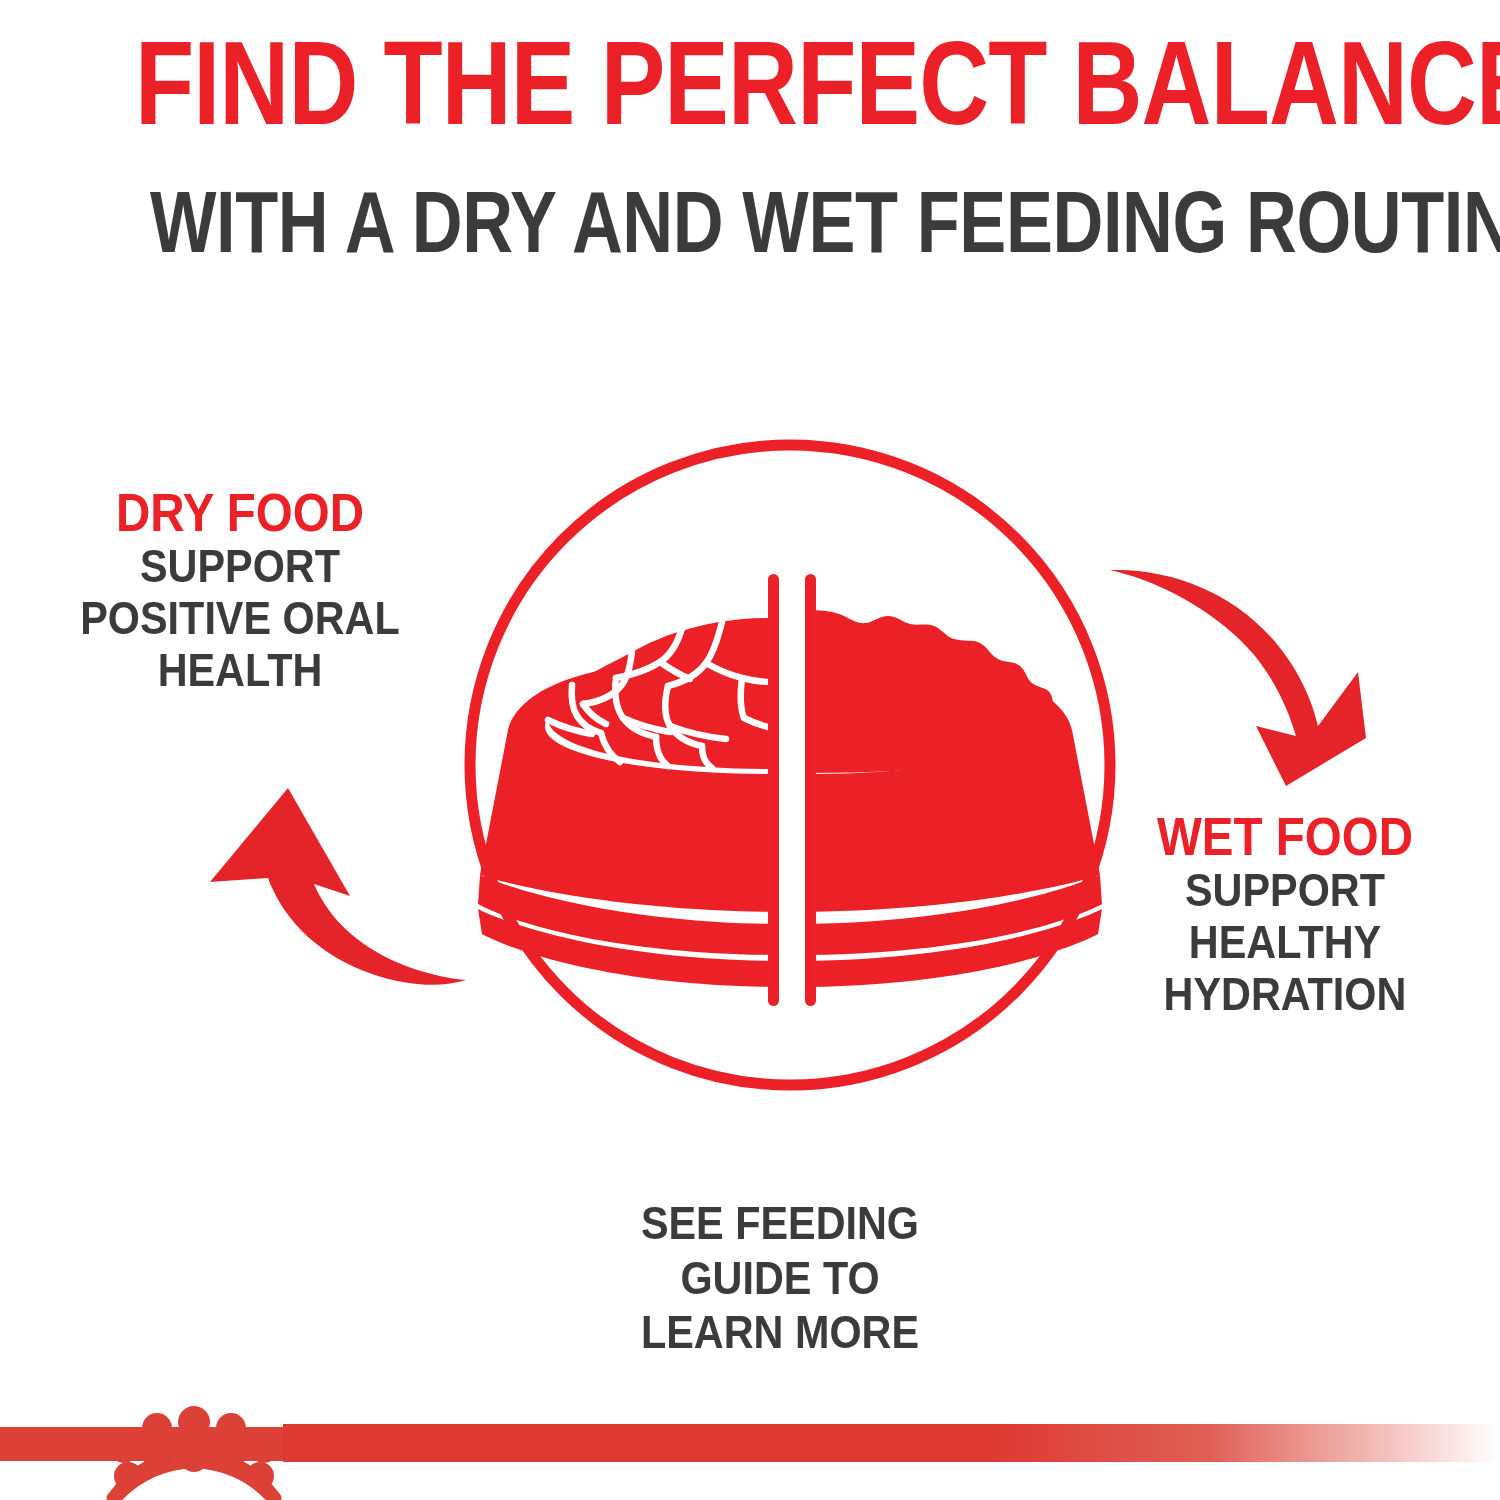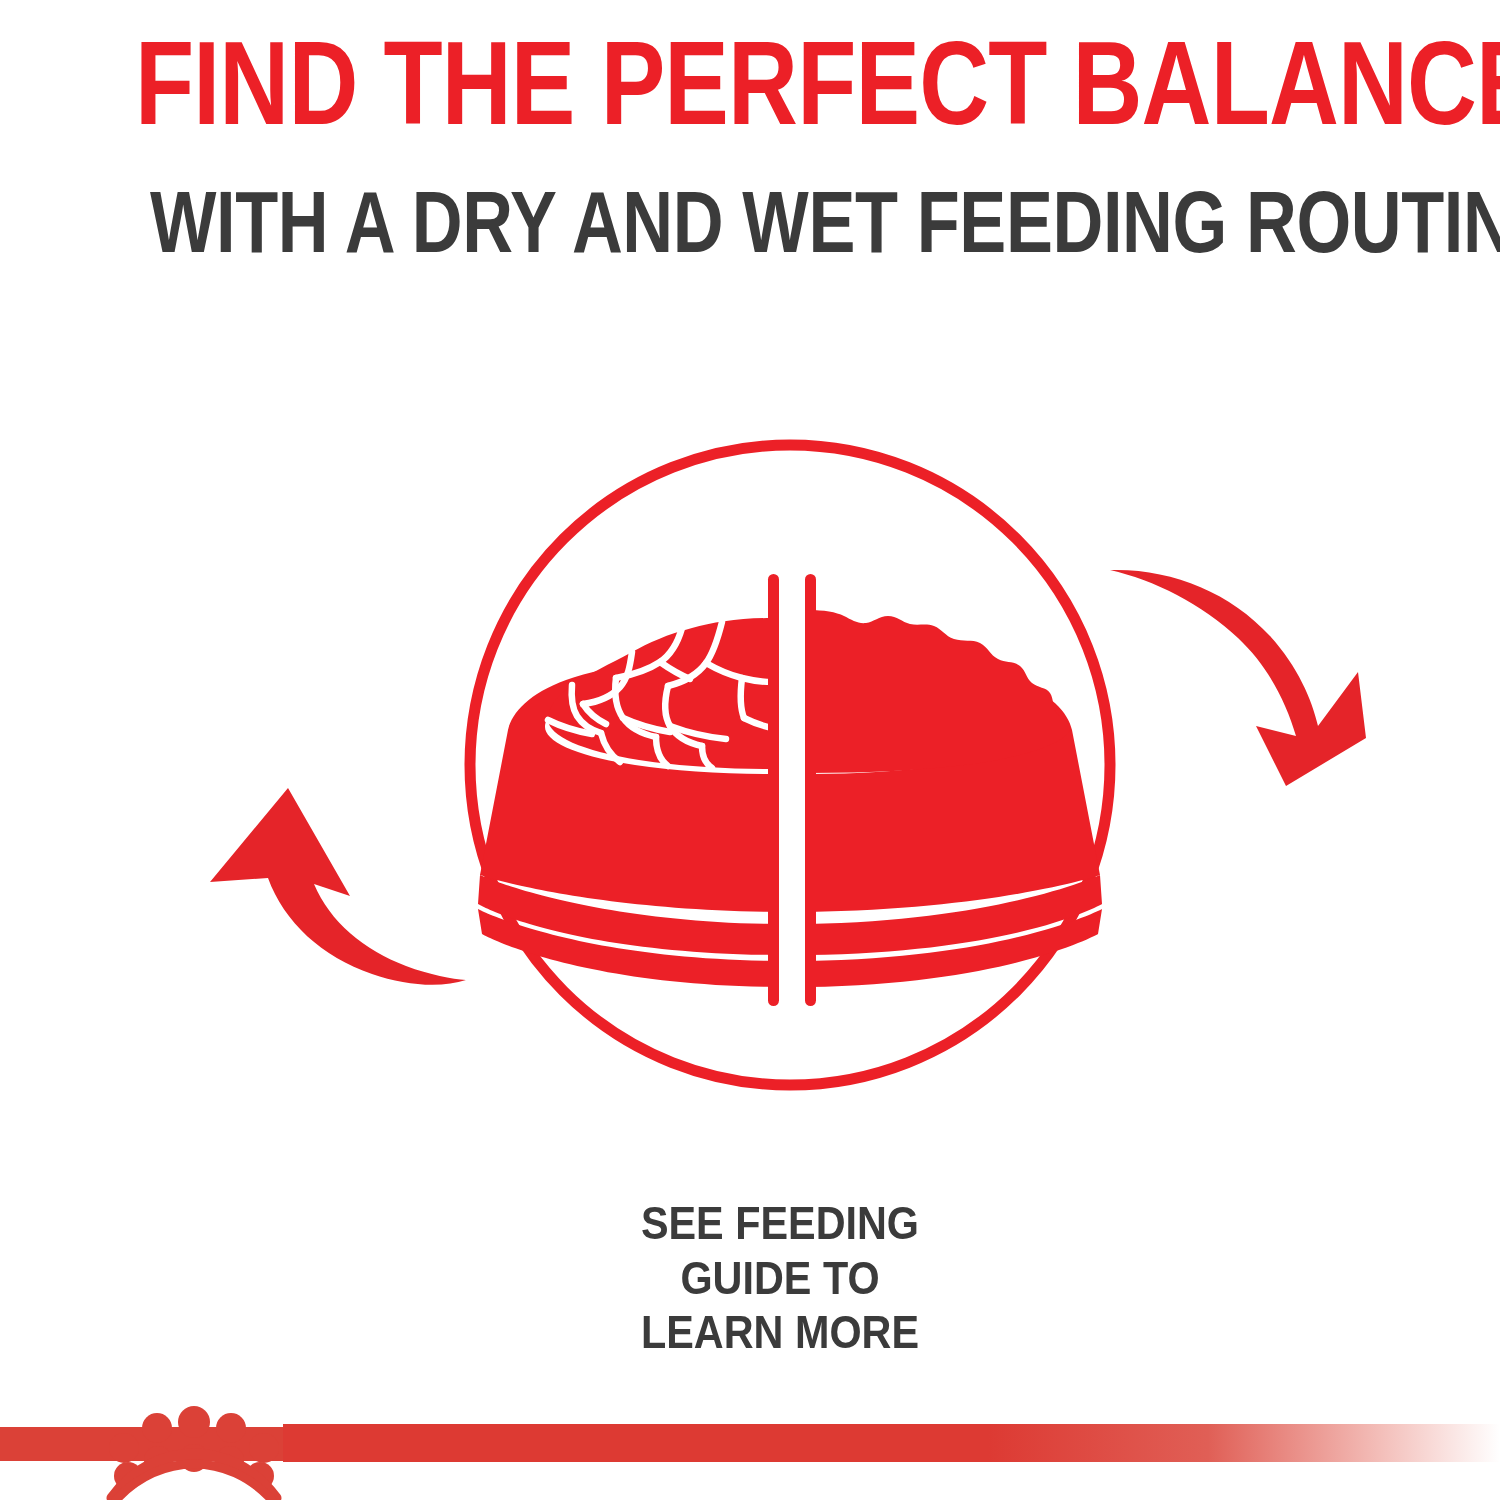--- a/index.html
+++ b/index.html
@@ -111,21 +111,32 @@
 </style>
 </head>
 <body>
 
 <div id="page">
 
   <div class="headline">FIND THE PERFECT BALANCE</div>
 
   <div class="subhead">WITH A DRY AND WET FEEDING ROUTINE</div>
 
-
+  <div class="side-block" id="dry-block">
+    <div class="side-title">DRY FOOD</div>
+    <div class="side-body">SUPPORT</div>
+    <div class="side-body">POSITIVE ORAL</div>
+    <div class="side-body">HEALTH</div>
+  </div>
+
+  <div class="side-block" id="wet-block">
+    <div class="side-title">WET FOOD</div>
+    <div class="side-body">SUPPORT HEALTHY</div>
+    <div class="side-body">HYDRATION</div>
+  </div>
 
   <div id="bowl-figure">
     <svg viewBox="0 0 740 706" xmlns="http://www.w3.org/2000/svg">
 
       <circle cx="370" cy="353" r="320" fill="none" stroke="#EC2027" stroke-width="11"></circle>
 
       <g>
 
         <path d="M 56 480
                  L 82 357

